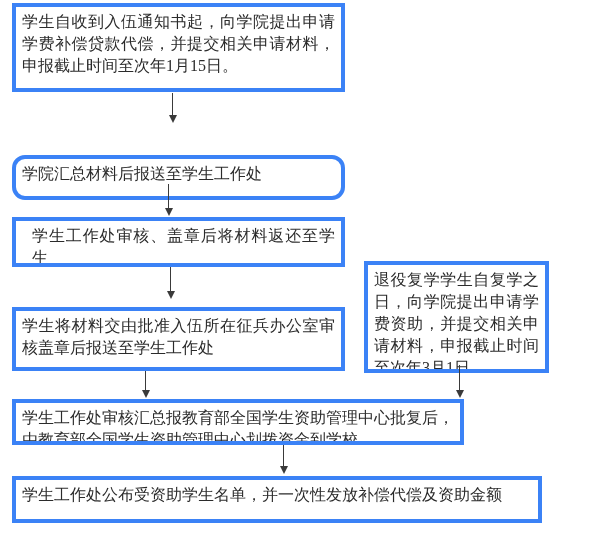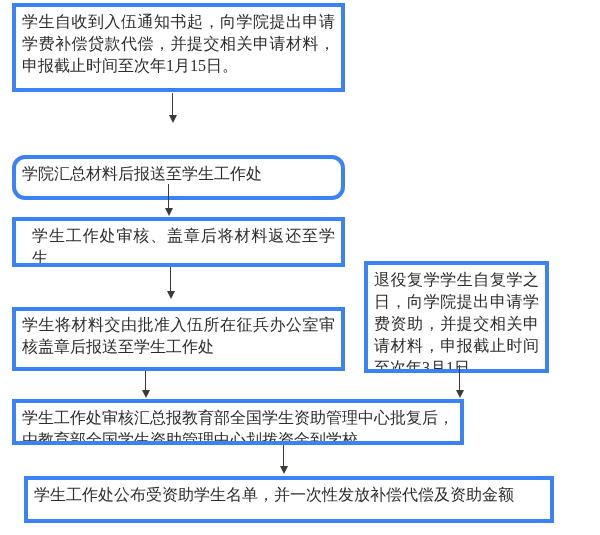--- a/index.html
+++ b/index.html
@@ -25,24 +25,24 @@
     font-size: 16px;
     line-height: 22px;
     letter-spacing: 0;
     color: #2b2b2b;
     text-align: justify;
     overflow: hidden;
   }
   .box1  { left: 12px;  top: 3px;   width: 333px; height: 89px;  }
   .box2  { left: 12px;  top: 155px; width: 333px; height: 45px; border-radius: 13px;  }
   .box3  { left: 12px;  top: 217px; width: 333px; height: 50px; padding-left: 16px;  }
-  .box4  { left: 12px;  top: 307px; width: 333px; height: 64px; font-family: Liberation Mono, monospace;  }
+  .box4  { left: 12px;  top: 307px; width: 333px; height: 64px;  }
   .boxR  { left: 364px; top: 252px; width: 185px; height: 112px; margin-top: 9px; }
   .box5  { left: 12px;  top: 399px; width: 452px; height: 46px;  }
-  .box6  { left: 24px;  top: 476px; width: 530px; height: 47px;  }
+  .box6  { left: 12px;  top: 476px; width: 530px; height: 47px;  }
 
   .arrow {
     position: absolute;
     display: flex;
     flex-direction: column;
     align-items: center;
     width: 9px;
   }
   .arrow .shaft {
     width: 1.5px;

